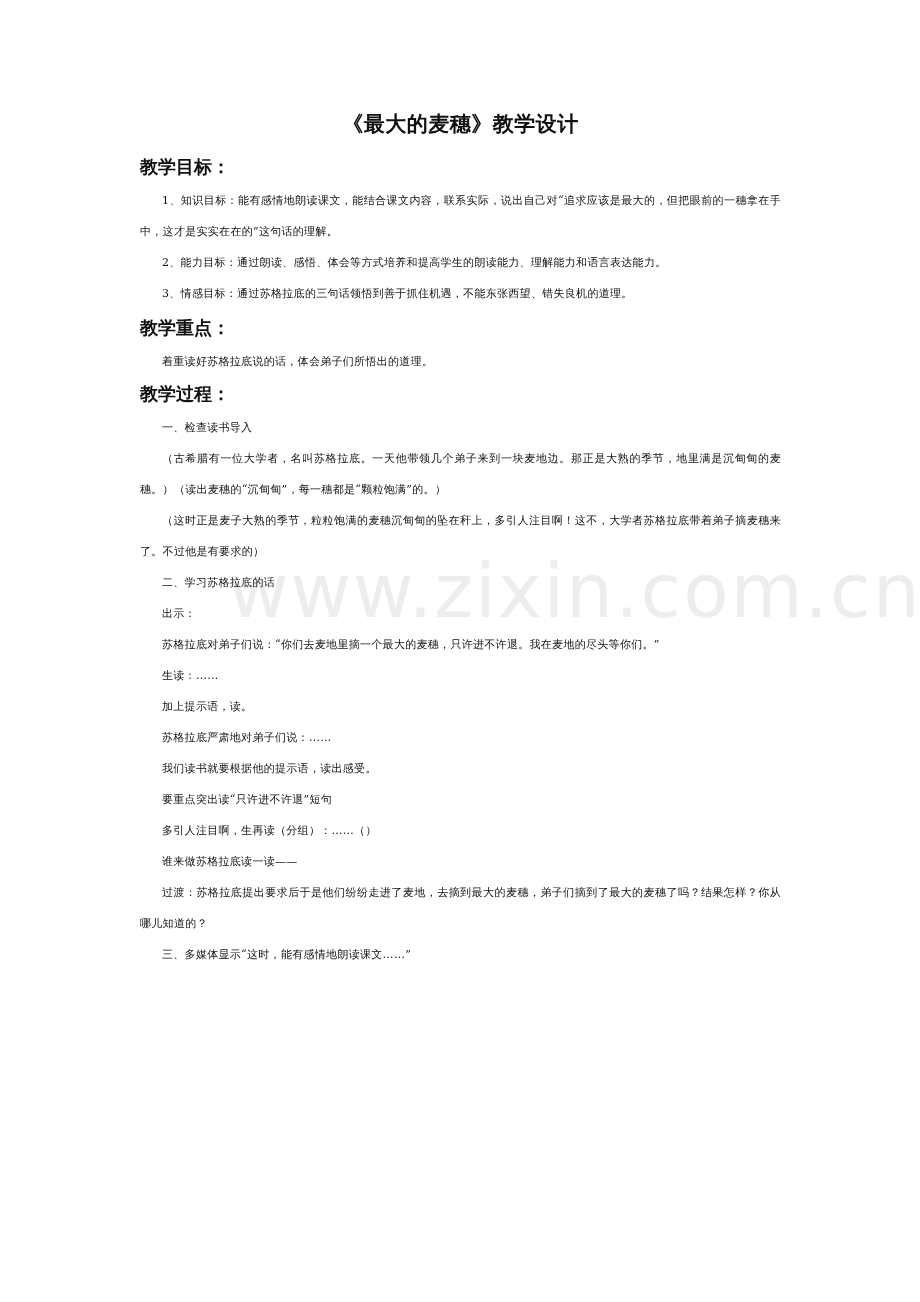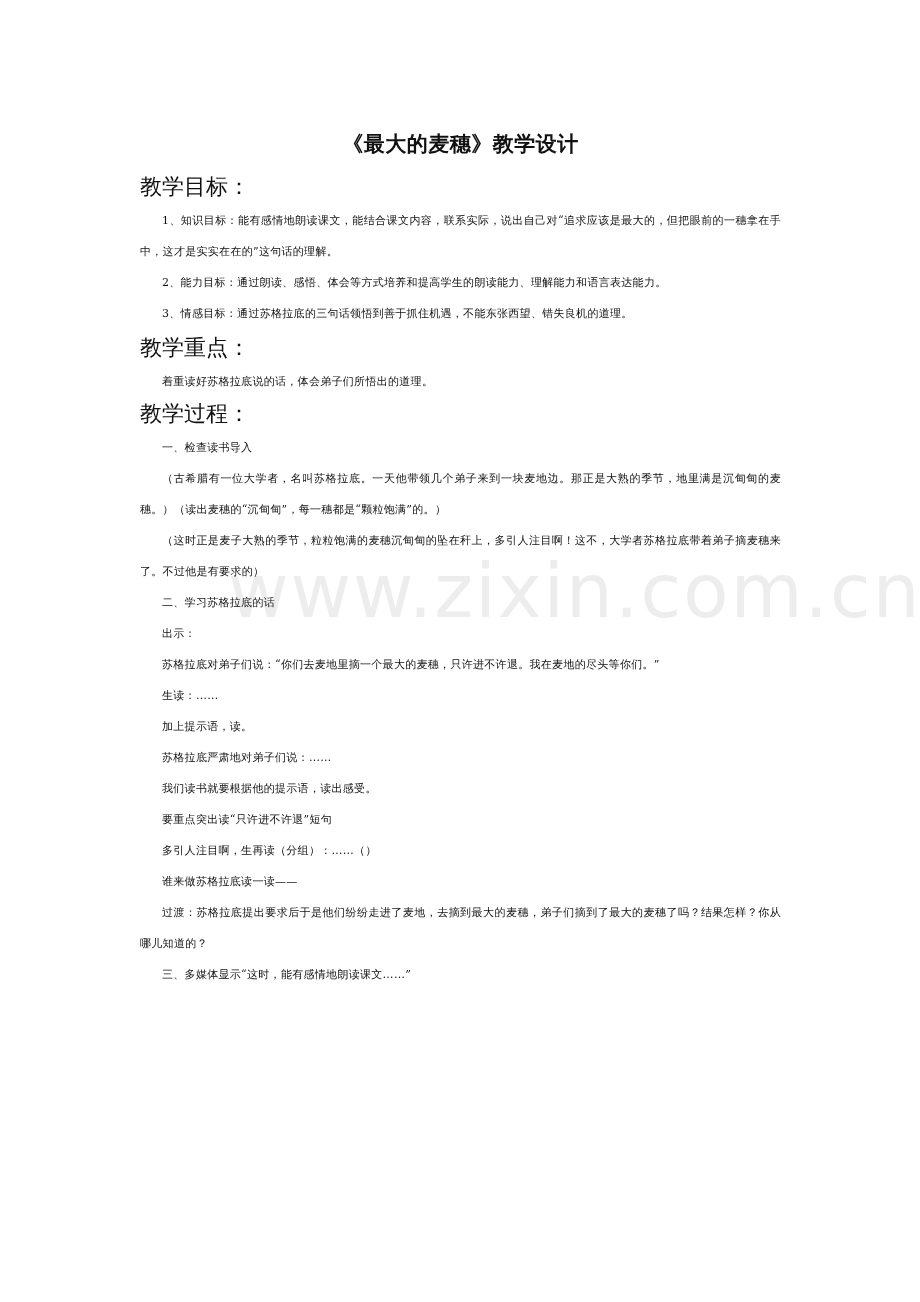--- a/index.html
+++ b/index.html
@@ -2,29 +2,29 @@
 <html><head>
   <meta charset="utf-8">
   <style>
     html, body { margin: 0; padding: 0; background: #ffffff; }
     body {
       width: 920px; height: 1302px; position: relative; overflow: hidden;
       font-family: "DejaVu Serif", "Liberation Serif", serif;
       color: #111111;
     }
     .page {
-      position: absolute; left: 140px; top: 128px; width: 641px;
+      position: absolute; left: 140px; top: 108px; width: 641px;
     }
     .title {
       text-align: center; font-weight: bold; font-size: 21px;
       line-height: 32px; margin: 0 0 12px 0; letter-spacing: 0.5px;
       font-family: "DejaVu Sans", "Liberation Sans", sans-serif;
     }
     .heading {
-      font-weight: normal; font-size: 22px; line-height: 30px;
+      font-weight: bold; font-size: 18px; line-height: 30px;
       margin: 0 0 3px 0;
       font-family: "DejaVu Sans", "Liberation Sans", sans-serif;
     }
     .para {
       font-size: 11px; line-height: 31px; margin: 0;
       text-indent: 2em; text-align: justify; letter-spacing: 0.3px;
     }
     .watermark {
       position: absolute; left: 228px; top: 548px;
       font-family: "DejaVu Sans", "Liberation Sans", sans-serif;

